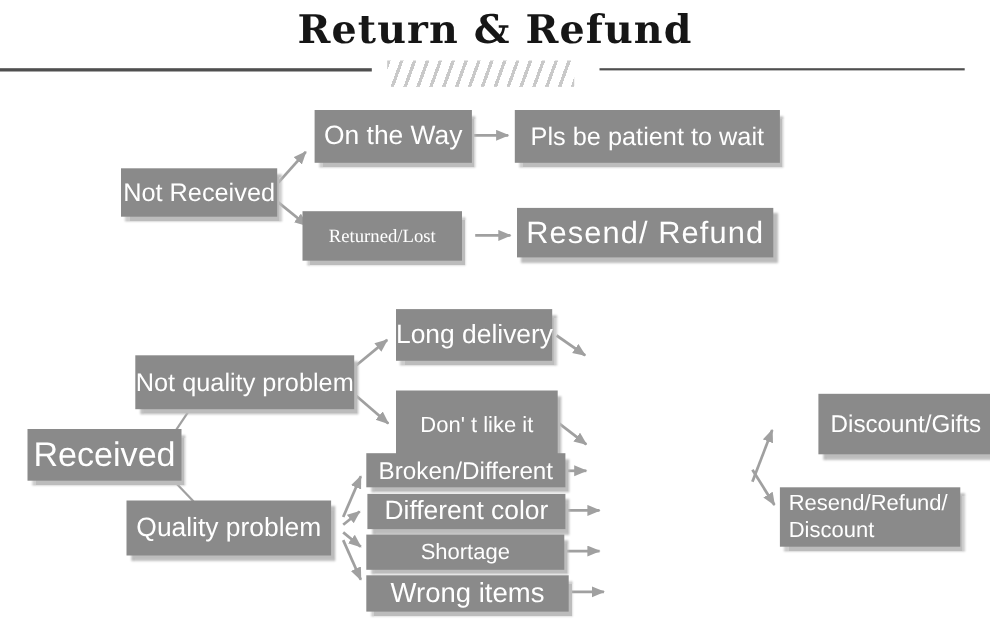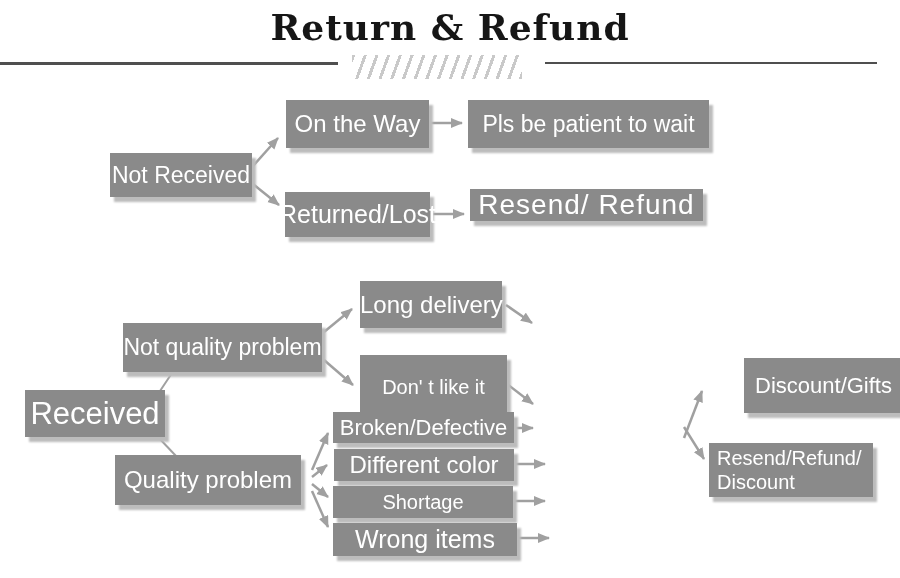--- a/index.html
+++ b/index.html
@@ -30,22 +30,22 @@
   }
   
   .node{
     position:absolute;display:flex;align-items:center;justify-content:center;
     background:var(--box_bg);color:var(--box_text);
     box-shadow:4px 5px 2px #bcbcbc;box-sizing:border-box;white-space:nowrap;
   }
   #n-not-received   {left:110px;top:153px;width:142px;height:44px;font-size:23px;}
   #n-on-the-way     {left:286px;top:100px;width:143px;height:48px;font-size:24px;}
   #n-pls-wait       {left:468px;top:100px;width:241px;height:48px;font-size:23px;}
-  #n-returned-lost  {left:285px;top:192px;width:145px;height:45px;font-size:25px;}
-  #n-resend-refund  {left:470px;top:189px;width:233px;height:32px;font-size:28px;letter-spacing:1px;}
+  #n-returned-lost  {left:275px;top:192px;width:145px;height:45px;font-size:17px;font-family:Liberation Serif, serif;}
+  #n-resend-refund  {left:470px;top:189px;width:233px;height:45px;font-size:28px;letter-spacing:1px;}
   #n-received       {left:25px; top:390px;width:140px;height:47px;font-size:31px;}
   #n-not-quality    {left:123px;top:323px;width:199px;height:49px;font-size:23px;}
   #n-long-delivery  {left:360px;top:281px;width:142px;height:47px;font-size:24px;justify-content:flex-start;}
   #n-dont-like      {left:360px;top:355px;width:147px;height:64px;font-size:20px;}
   #n-quality        {left:115px;top:455px;width:186px;height:50px;font-size:24px;}
   #n-broken         {left:333px;top:412px;width:181px;height:31px;font-size:22px;}
   #n-different-color{left:334px;top:449px;width:180px;height:32px;font-size:24px;}
   #n-shortage       {left:333px;top:486px;width:180px;height:32px;font-size:20px;}
   #n-wrong-items    {left:333px;top:523px;width:184px;height:33px;font-size:25px;}
   #n-contact-us     {left:537px;top:408px;width:146px;height:49px;font-size:27px;}
@@ -103,21 +103,21 @@
   <div class="node" id="n-on-the-way">On the Way</div>
   <div class="node" id="n-pls-wait">Pls be patient to wait</div>
   <div class="node" id="n-returned-lost">Returned/Lost</div>
   <div class="node" id="n-resend-refund">Resend/ Refund</div>
 
   <div class="node" id="n-received">Received</div>
   <div class="node" id="n-not-quality">Not quality problem</div>
   <div class="node" id="n-long-delivery">Long delivery</div>
   <div class="node" id="n-dont-like">Don' t like it</div>
   <div class="node" id="n-quality">Quality problem</div>
-  <div class="node" id="n-broken">Broken/Defective</div>
+  <div class="node" id="n-broken">Broken/Different</div>
   <div class="node" id="n-different-color">Different color</div>
   <div class="node" id="n-shortage">Shortage</div>
   <div class="node" id="n-wrong-items">Wrong items</div>
   <div class="node" id="n-discount-gifts">Discount/Gifts</div>
   <div class="node" id="n-resend-discount">Resend/Refund/
 Discount</div>
 
 </div>
 
 </body></html>

